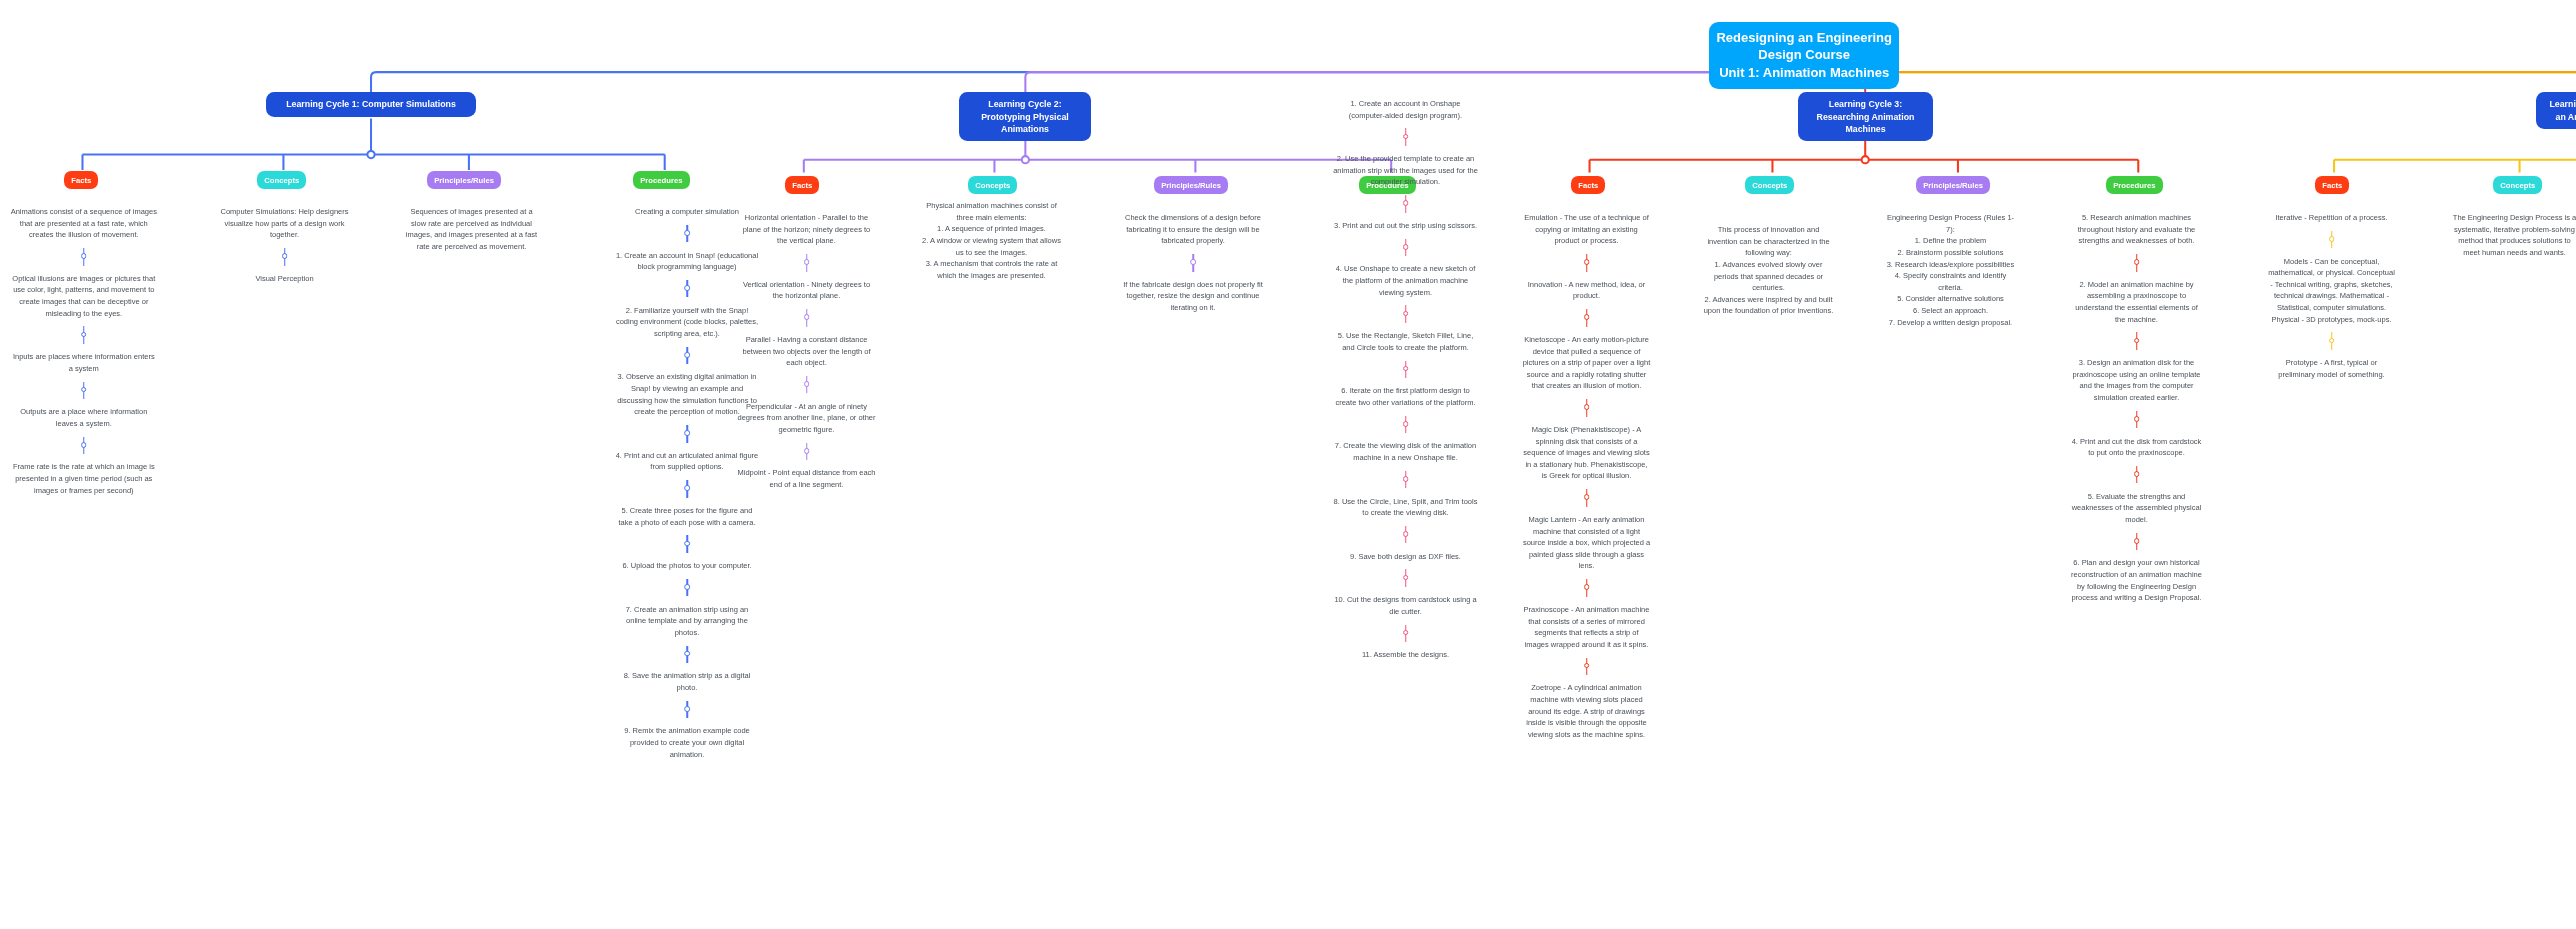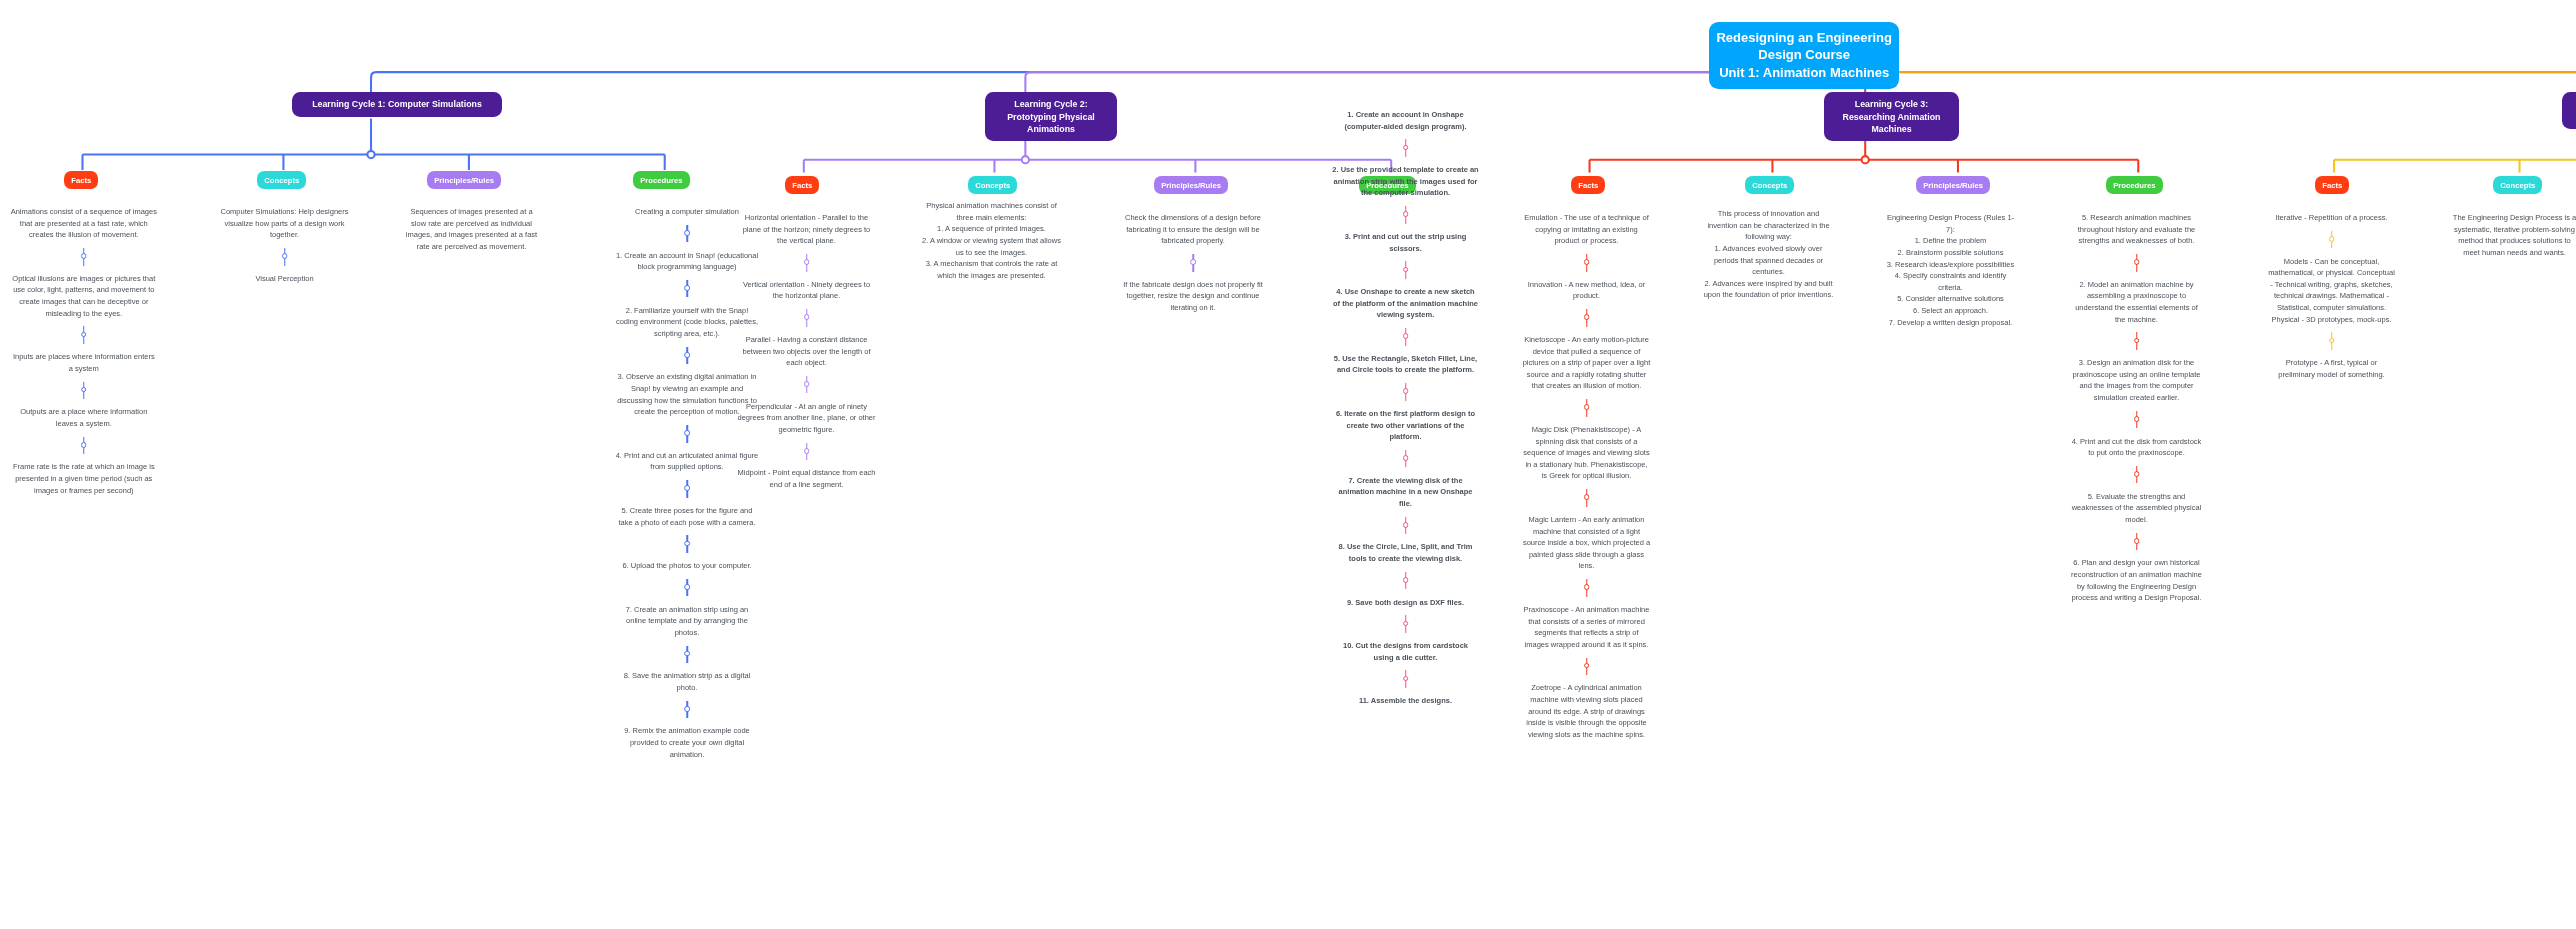--- a/index.html
+++ b/index.html
@@ -9,23 +9,23 @@
   
   .root-node{
     position:absolute;left:1709px;top:21.6px;width:180px;
     background:#00A6FB;color:#fff;border-radius:9.3px;
     padding:7.2px 5.2px;text-align:center;
     font-size:13px;font-weight:bold;line-height:1.35;
   }
 
   
   .cycle-title{
-    position:absolute;background:#4c1d95;color:#fff;border-radius:8.2px;
+    position:absolute;background:#1d4ed8;color:#fff;border-radius:8.2px;
     padding:6.2px 8.2px;text-align:center;font-size:8.8px;font-weight:bold;
-    line-height:1.4;box-sizing:border-box;margin-left:26px;
+    line-height:1.4;box-sizing:border-box;
   }
 
   
   .chip{
     position:absolute;border-radius:7.2px;color:#fff;text-align:center;
     font-size:7.7px;font-weight:600;padding:4.6px 7.2px;box-sizing:border-box;
     white-space:nowrap;
   }
   .chip.facts{background:#FF3D12;}
   .chip.concepts{background:#2BD9D9;}
@@ -241,21 +241,21 @@
       <div class="tnode">Physical animation machines consist of three main elements:<br>1. A sequence of printed images.<br>2. A window or viewing system that allows us to see the images.<br>3. A mechanism that controls the rate at which the images are presented.</div>
     </div>
   <div class="col" style="left:1123px;top:212px;width:140px;">
       <div class="tnode">Check the dimensions of a design before fabricating it to ensure the design will be fabricated properly.</div>
       <span class="connector c-purple">
         <b></b>
         <i></i>
       </span>
       <div class="tnode">If the fabricate design does not properly fit together, resize the design and continue iterating on it.</div>
     </div>
-  <div class="col" style="left:1332px;top:109px;width:147px;font-weight:bold;">
+  <div class="col" style="left:1332px;top:98px;width:147px;">
       <div class="tnode">1. Create an account in Onshape (computer-aided design program).</div>
       <span class="connector c-pink">
         <b></b>
         <i></i>
       </span>
       <div class="tnode">2. Use the provided template to create an animation strip with the images used for the computer simulation.</div>
       <span class="connector c-pink">
         <b></b>
         <i></i>
       </span>
@@ -328,21 +328,21 @@
         <b></b>
         <i></i>
       </span>
       <div class="tnode">Praxinoscope - An animation machine that consists of a series of mirrored segments that reflects a strip of images wrapped around it as it spins.</div>
       <span class="connector c-red">
         <b></b>
         <i></i>
       </span>
       <div class="tnode">Zoetrope - A cylindrical animation machine with viewing slots placed around its edge. A strip of drawings inside is visible through the opposite viewing slots as the machine spins.</div>
     </div>
-  <div class="col" style="left:1703px;top:208px;width:131px;">
+  <div class="col" style="left:1703px;top:224px;width:131px;">
       <div class="tnode">This process of innovation and invention can be characterized in the following way:<br>1. Advances evolved slowly over periods that spanned decades or centuries.<br>2. Advances were inspired by and built upon the foundation of prior inventions.</div>
     </div>
   <div class="col" style="left:1886px;top:212px;width:129px;">
       <div class="tnode">Engineering Design Process (Rules 1-7):<br>1. Define the problem<br>2. Brainstorm possible solutions<br>3. Research ideas/explore possibilities<br>4. Specify constraints and identify criteria.<br>5. Consider alternative solutions<br>6. Select an approach.<br>7. Develop a written design proposal.</div>
     </div>
   <div class="col" style="left:2071px;top:212px;width:131px;">
       <div class="tnode">5. Research animation machines throughout history and evaluate the strengths and weaknesses of both.</div>
       <span class="connector c-red">
         <b></b>
         <i></i>

